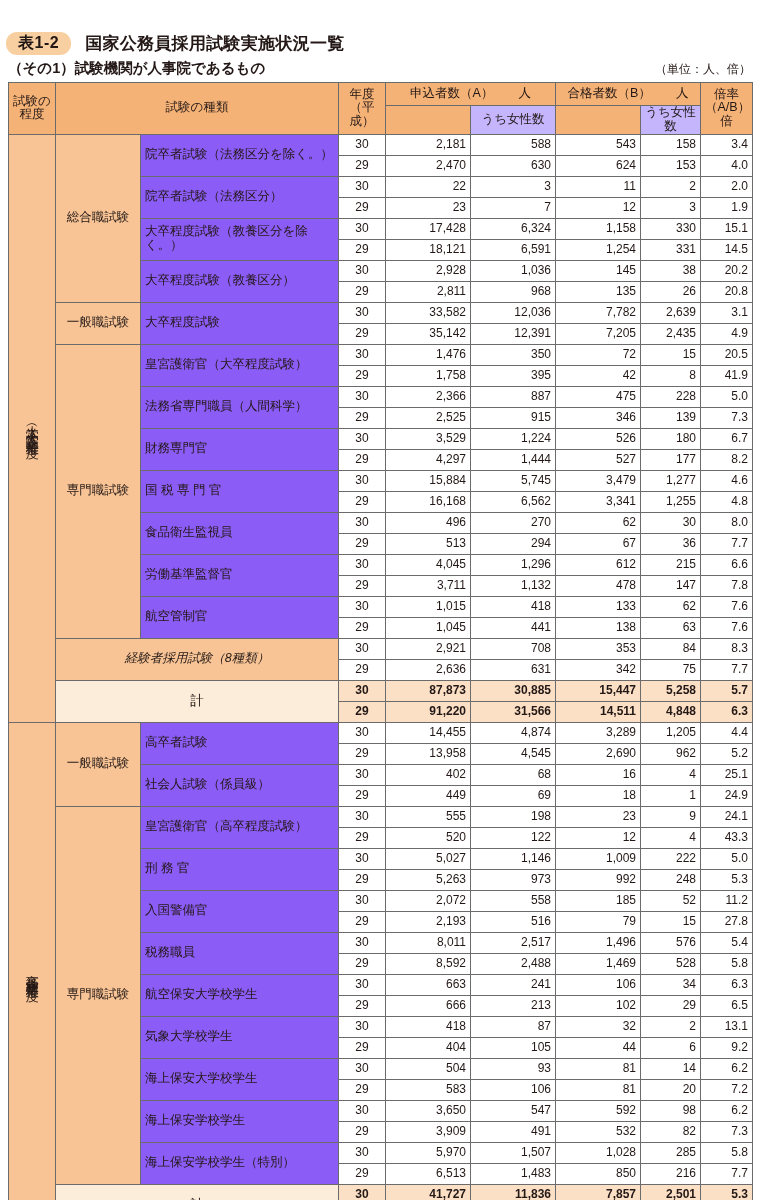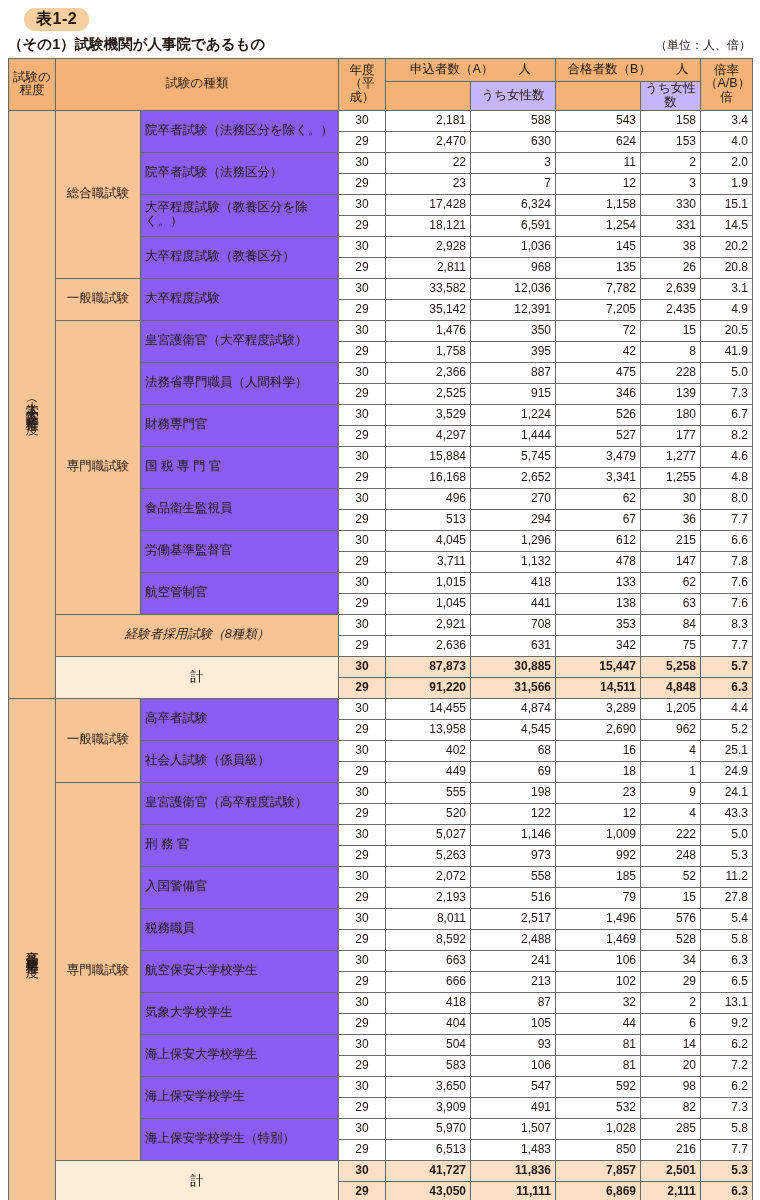--- a/index.html
+++ b/index.html
@@ -8,21 +8,21 @@
     width: 760px; height: 1200px;
     background: #ffffff;
     font-family: "Liberation Sans", "DejaVu Sans", sans-serif;
     color: #231815;
   }
   .page { width: 760px; height: 1200px; position: relative; padding: 0; }
 
   
   .title-row {
     display: flex; align-items: center;
-    padding: 7px 0 0 24px; height: 32px;
+    padding: 7px 0 0 6px; height: 32px; margin-top: 24px;
   }
   .table-badge {
     background: #f8cfa0;
     color: #231815;
     font-weight: bold;
     font-size: 16px;
     border-radius: 11px;
     padding: 2px 12px 3px 12px;
     line-height: 1.15;
     letter-spacing: .5px;
@@ -112,20 +112,21 @@
 
   .r { height: 21px; }
 </style>
 </head>
 <body>
 
 <div class="page">
 
   <div class="title-row">
     <span class="table-badge">表1-2</span>
+    <span class="title-text">国家公務員採用試験実施状況一覧</span>
   </div>
 
   <div class="sub-row">
     <span class="sub-text">（その1）試験機関が人事院であるもの</span>
     <span class="unit-text">（単位：人、倍）</span>
   </div>
 
   <div class="tbl-wrap">
     <table class="stat">
       <colgroup>
@@ -310,21 +311,21 @@
             <td class="yr">30</td>
             <td class="num">15,884</td>
             <td class="num dotted">5,745</td>
             <td class="num">3,479</td>
             <td class="num dotted">1,277</td>
             <td class="num">4.6</td>
           </tr>
           <tr class="r">
             <td class="yr">29</td>
             <td class="num">16,168</td>
-            <td class="num dotted">2,652</td>
+            <td class="num dotted">6,562</td>
             <td class="num">3,341</td>
             <td class="num dotted">1,255</td>
             <td class="num">4.8</td>
           </tr>
           <tr class="r">
             <td rowspan="2" class="kind">食品衛生監視員</td>
             <td class="yr">30</td>
             <td class="num">496</td>
             <td class="num dotted">270</td>
             <td class="num">62</td>

